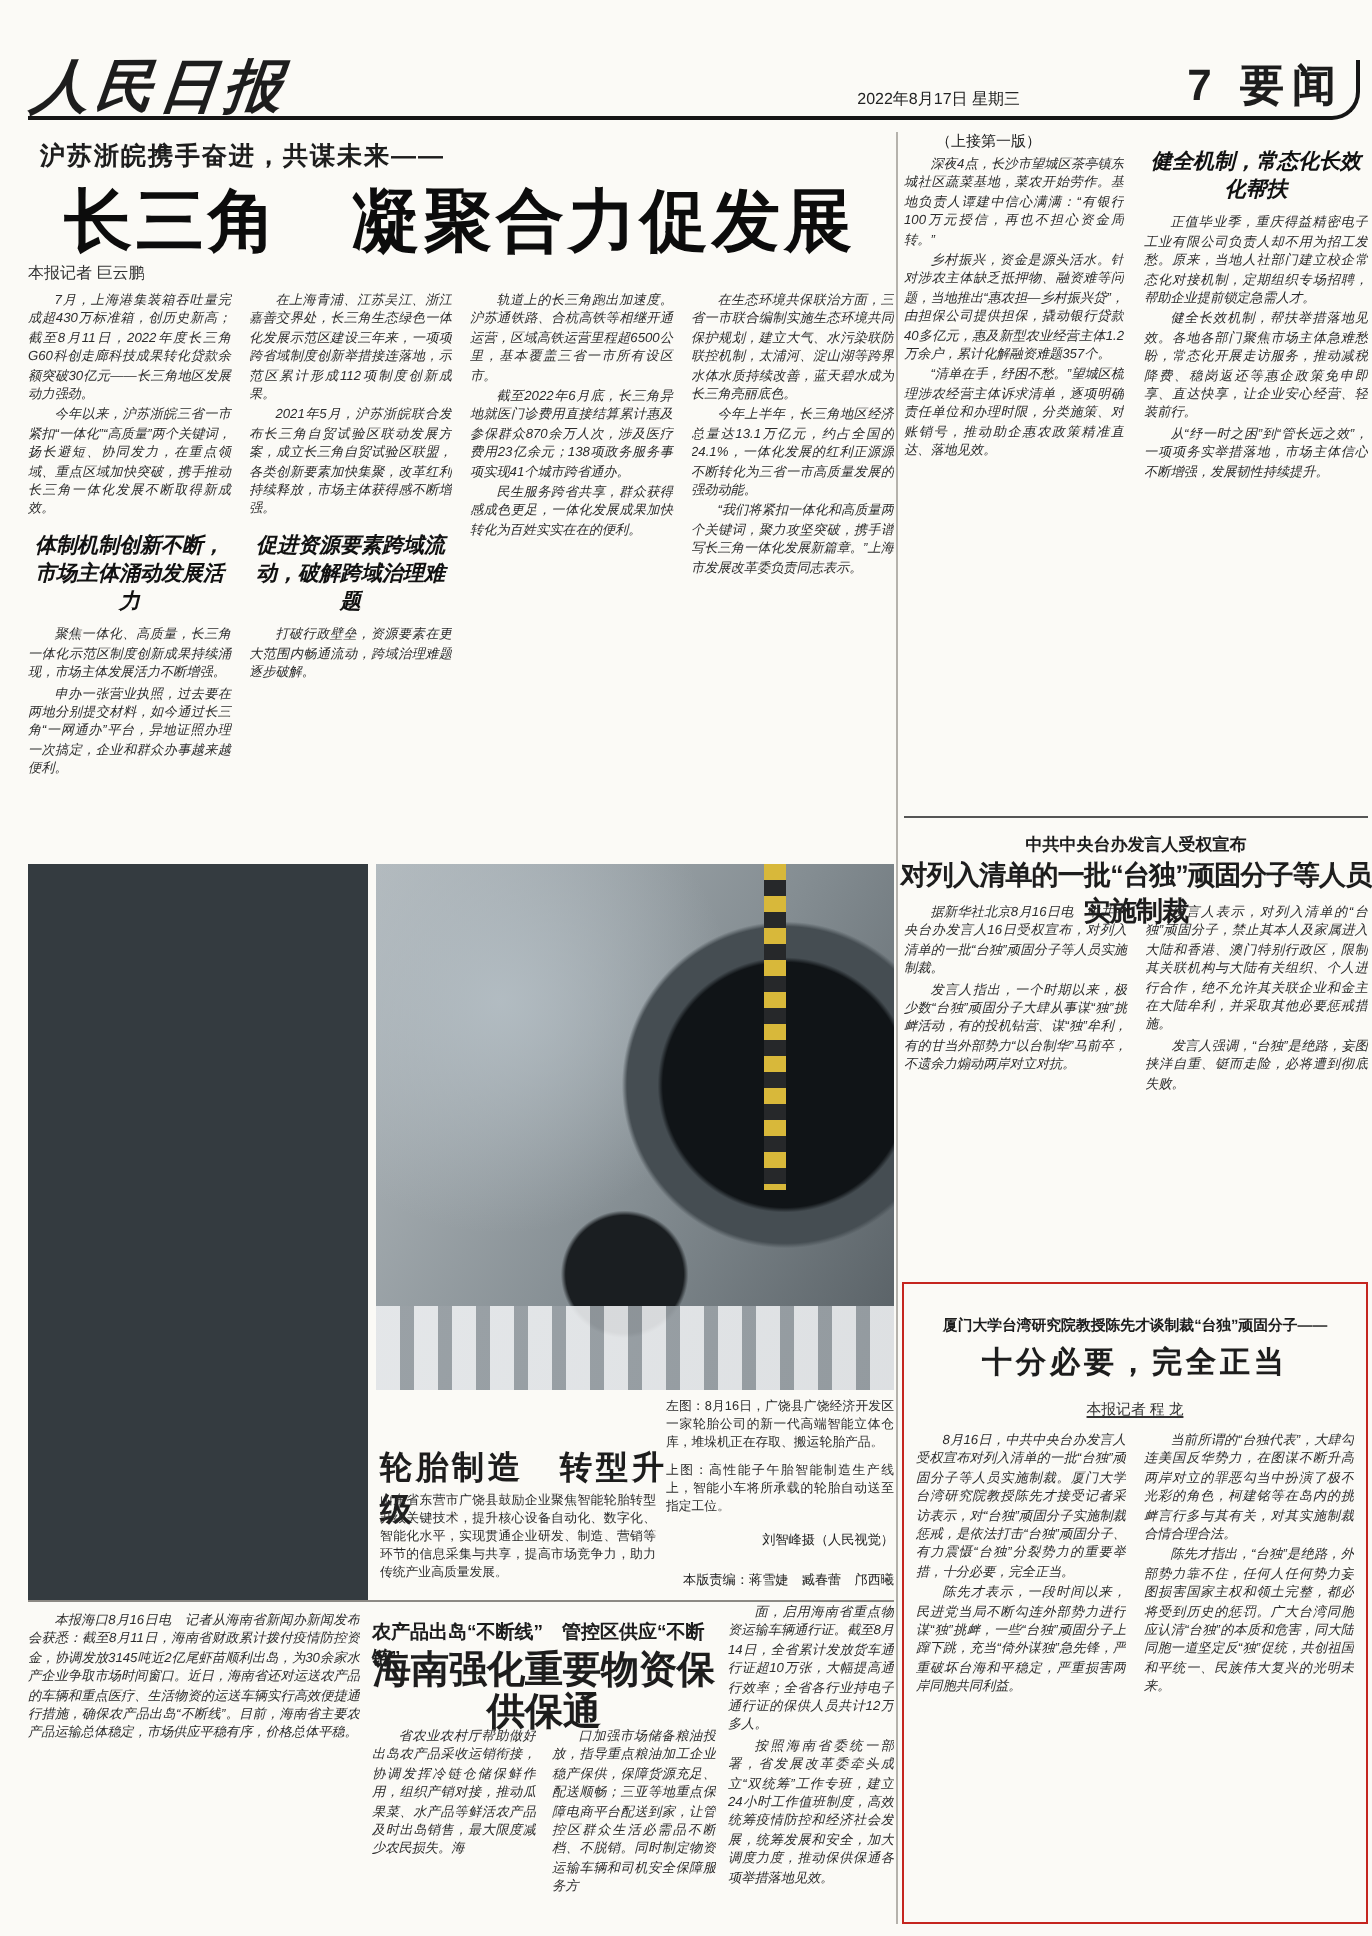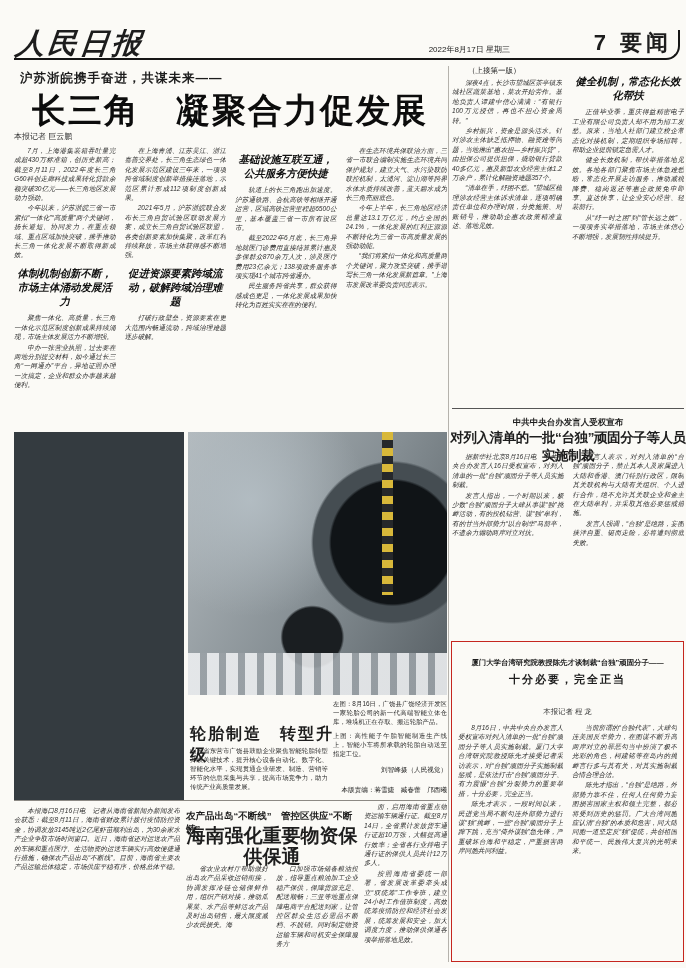--- a/index.html
+++ b/index.html
@@ -69,22 +69,22 @@
   
   .sanc-kicker{position:absolute;left:452px;top:417px;width:232px;text-align:center;font-size:8.5px;font-weight:bold;}
   .sanc-headline{position:absolute;left:449px;top:429px;width:238px;text-align:center;
       font-size:13.5px;font-weight:900;letter-spacing:-0.4px;}
   .sanc-cols{position:absolute;left:452px;top:452px;width:232px;height:178px;display:flex;gap:9px;}
   .sanc-cols .bodycol{position:relative;flex:1;height:100%;}
   
   .interview-box{position:absolute;left:451px;top:641px;width:233px;height:321px;
       border:1.6px solid #c5261f;background:#fbfaf6;box-sizing:border-box;padding:14px 6px;}
   .int-kicker{font-size:7.4px;font-weight:bold;text-align:center;margin-top:2px;}
-  .int-headline{font-size:11px;font-weight:900;text-align:center;letter-spacing:2px;margin-top:4px;}
-  .int-byline{font-size:7.4px;text-align:center;margin-top:20px;color:#333;}
+  .int-headline{font-size:15px;font-weight:900;text-align:center;letter-spacing:2px;margin-top:4px;}
+  .int-byline{font-size:7.4px;text-align:center;margin-top:9px;color:#333;text-decoration:underline;}
   .int-cols{display:flex;gap:9px;height:252px;margin-top:6px;overflow:hidden;}
   .int-cols .bodycol{position:relative;flex:1;height:100%;}
 </style>
 </head>
 <body>
 
 <div class="page">
 
   <div class="paper-logo">人民日报</div>
   <div class="masthead-date">2022年8月17日  星期三</div>
@@ -106,21 +106,20 @@
           <div class="para">聚焦一体化、高质量，长三角一体化示范区制度创新成果持续涌现，市场主体发展活力不断增强。</div>
           <div class="para">申办一张营业执照，过去要在两地分别提交材料，如今通过长三角“一网通办”平台，异地证照办理一次搞定，企业和群众办事越来越便利。</div>
         </div>
       <div class="bodycol">
           <div class="para">在上海青浦、江苏吴江、浙江嘉善交界处，长三角生态绿色一体化发展示范区建设三年来，一项项跨省域制度创新举措接连落地，示范区累计形成112项制度创新成果。</div>
           <div class="para">2021年5月，沪苏浙皖联合发布长三角自贸试验区联动发展方案，成立长三角自贸试验区联盟，各类创新要素加快集聚，改革红利持续释放，市场主体获得感不断增强。</div>
           <div class="col-subhead">促进资源要素跨域流动，破解跨域治理难题</div>
           <div class="para">打破行政壁垒，资源要素在更大范围内畅通流动，跨域治理难题逐步破解。</div>
         </div>
       <div class="bodycol">
-          <div class="col-subhead">基础设施互联互通，公共服务方便快捷</div>
           <div class="para">轨道上的长三角跑出加速度。沪苏通铁路、合杭高铁等相继开通运营，区域高铁运营里程超6500公里，基本覆盖三省一市所有设区市。</div>
           <div class="para">截至2022年6月底，长三角异地就医门诊费用直接结算累计惠及参保群众870余万人次，涉及医疗费用23亿余元；138项政务服务事项实现41个城市跨省通办。</div>
           <div class="para">民生服务跨省共享，群众获得感成色更足，一体化发展成果加快转化为百姓实实在在的便利。</div>
         </div>
       <div class="bodycol">
           <div class="para">在生态环境共保联治方面，三省一市联合编制实施生态环境共同保护规划，建立大气、水污染联防联控机制，太浦河、淀山湖等跨界水体水质持续改善，蓝天碧水成为长三角亮丽底色。</div>
           <div class="para">今年上半年，长三角地区经济总量达13.1万亿元，约占全国的24.1%，一体化发展的红利正源源不断转化为三省一市高质量发展的强劲动能。</div>
           <div class="para">“我们将紧扣一体化和高质量两个关键词，聚力攻坚突破，携手谱写长三角一体化发展新篇章。”上海市发展改革委负责同志表示。</div>
         </div>
     </div>

